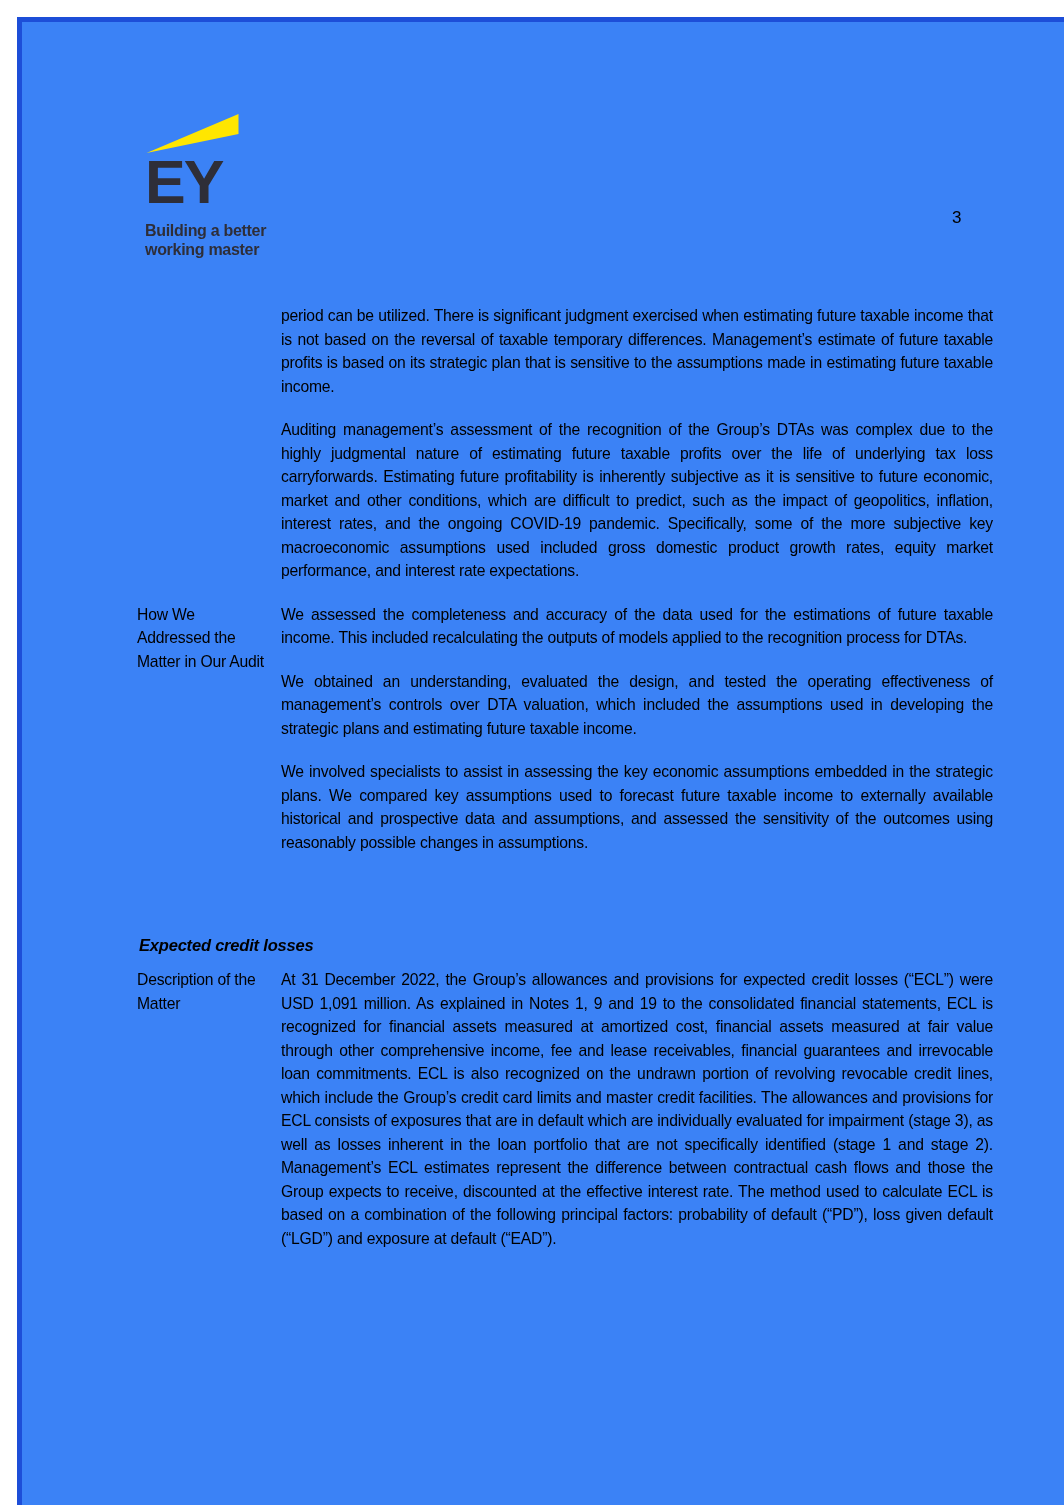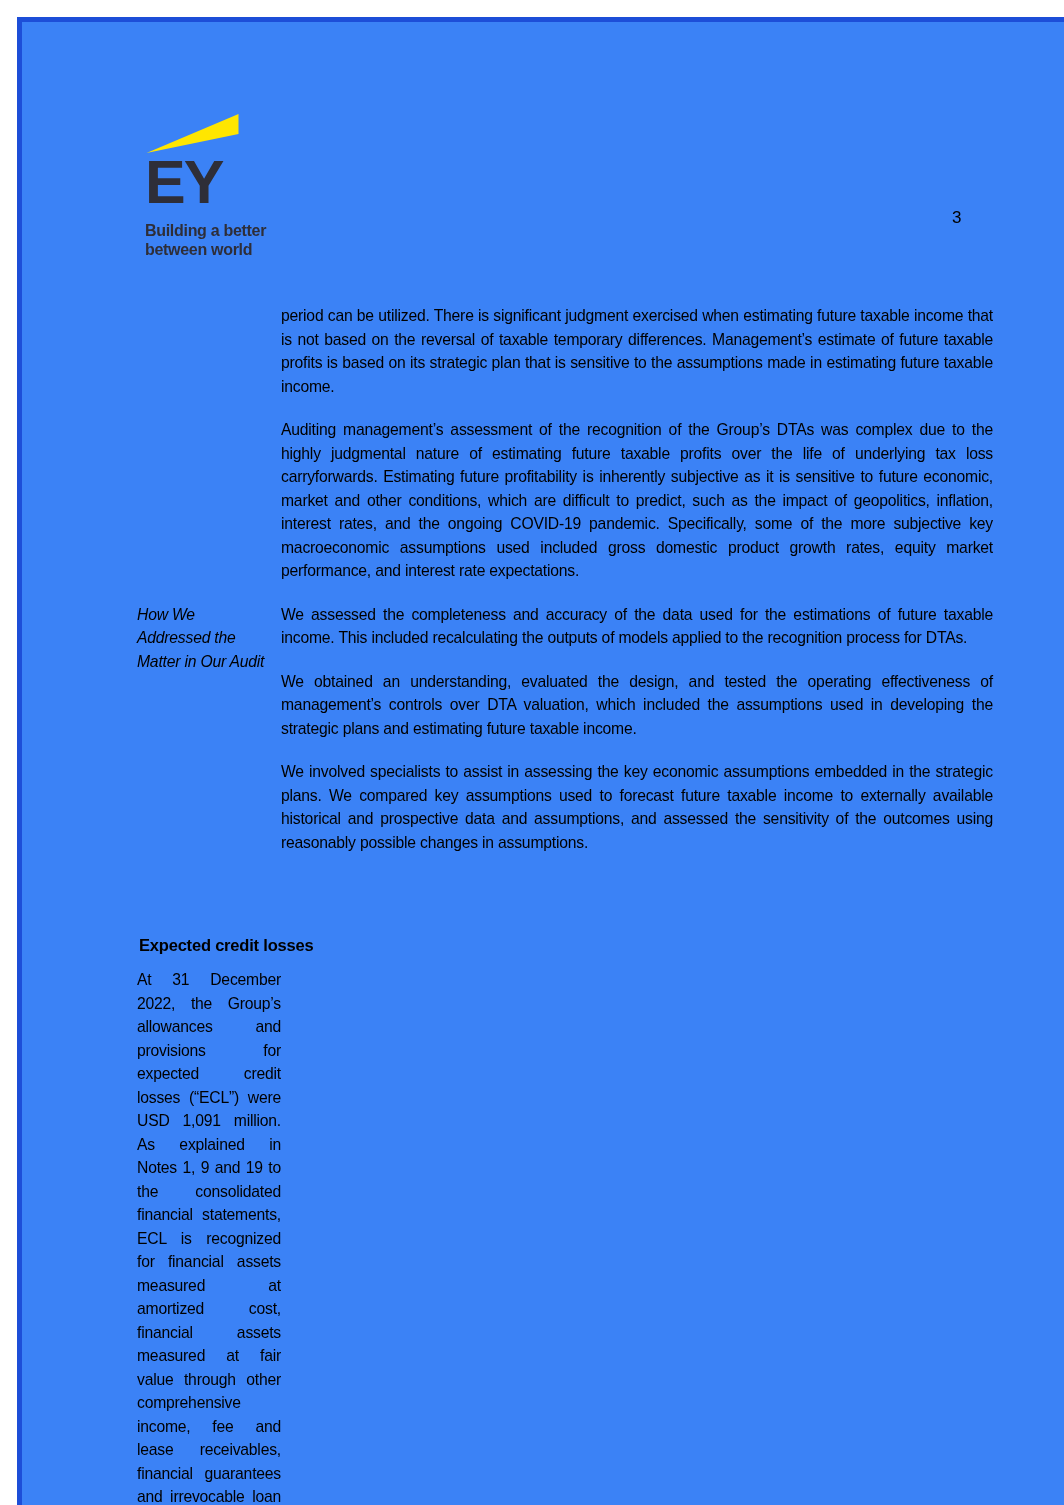--- a/index.html
+++ b/index.html
@@ -46,54 +46,54 @@
 
   
   .content {
     position: absolute;
     left: 115px;
     top: 282px;
     width: 856px;
   }
   .row { display: grid; grid-template-columns: 144px 712px; }
   .label {
-    font-style: italic;
     font-size: 15.7px;
     line-height: 23.5px;
     letter-spacing: -0.2px;
     padding-right: 14px;
   }
   .text p {
     margin: 0 0 20px 0;
     font-size: 15.7px;
     line-height: 23.5px;
     letter-spacing: -0.2px;
     text-align: justify;
   }
   .subheading {
     margin: 61px 0 13px 2px;
     font-size: 16.5px;
+    font-style: italic;
     font-weight: bold;
     line-height: 20px;
     letter-spacing: -0.2px;
   }
 </style>
 </head>
 <body>
 
 <div class="page">
 
   <div class="logo">
     <svg class="beam" viewBox="0 0 92 39" aria-hidden="true">
       <polygon points="0,39 92,0 92,20" fill="#ffe600"></polygon>
     </svg>
     <div class="ey-letters">EY</div>
     <div class="tagline">
       <div>Building a better</div>
-      <div>between world</div>
+      <div>working master</div>
     </div>
   </div>
 
   <div class="page-number">3</div>
 
   <div class="content">
 
     <section class="row">
       <div class="label"></div>
       <div class="text">
@@ -107,19 +107,20 @@
       <div class="text">
         <p>We assessed the completeness and accuracy of the data used for the estimations of future taxable income. This included recalculating the outputs of models applied to the recognition process for DTAs.</p>
         <p>We obtained an understanding, evaluated the design, and tested the operating effectiveness of management’s controls over DTA valuation, which included the assumptions used in developing the strategic plans and estimating future taxable income.</p>
         <p>We involved specialists to assist in assessing the key economic assumptions embedded in the strategic plans. We compared key assumptions used to forecast future taxable income to externally available historical and prospective data and assumptions, and assessed the sensitivity of the outcomes using reasonably possible changes in assumptions.</p>
       </div>
     </section>
 
     <h2 class="subheading">Expected credit losses</h2>
 
     <section class="row">
+      <div class="label">Description of the Matter</div>
       <div class="text">
         <p>At 31 December 2022, the Group’s allowances and provisions for expected credit losses (“ECL”) were USD 1,091 million. As explained in Notes 1, 9 and 19 to the consolidated financial statements, ECL is recognized for financial assets measured at amortized cost, financial assets measured at fair value through other comprehensive income, fee and lease receivables, financial guarantees and irrevocable loan commitments. ECL is also recognized on the undrawn portion of revolving revocable credit lines, which include the Group’s credit card limits and master credit facilities. The allowances and provisions for ECL consists of exposures that are in default which are individually evaluated for impairment (stage 3), as well as losses inherent in the loan portfolio that are not specifically identified (stage 1 and stage 2). Management’s ECL estimates represent the difference between contractual cash flows and those the Group expects to receive, discounted at the effective interest rate. The method used to calculate ECL is based on a combination of the following principal factors: probability of default (“PD”), loss given default (“LGD”) and exposure at default (“EAD”).</p>
       </div>
     </section>
 
   </div>
 </div>
 
 </body></html>

